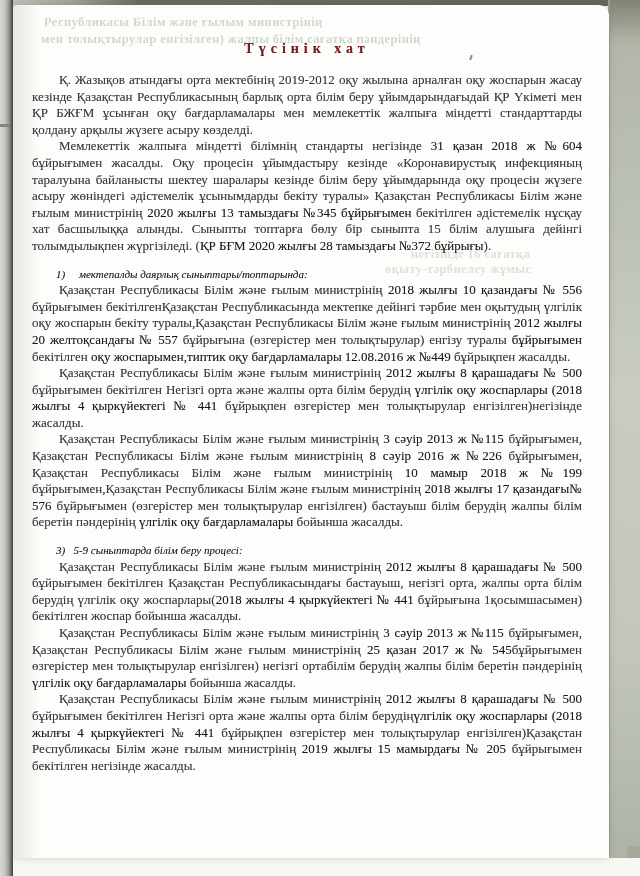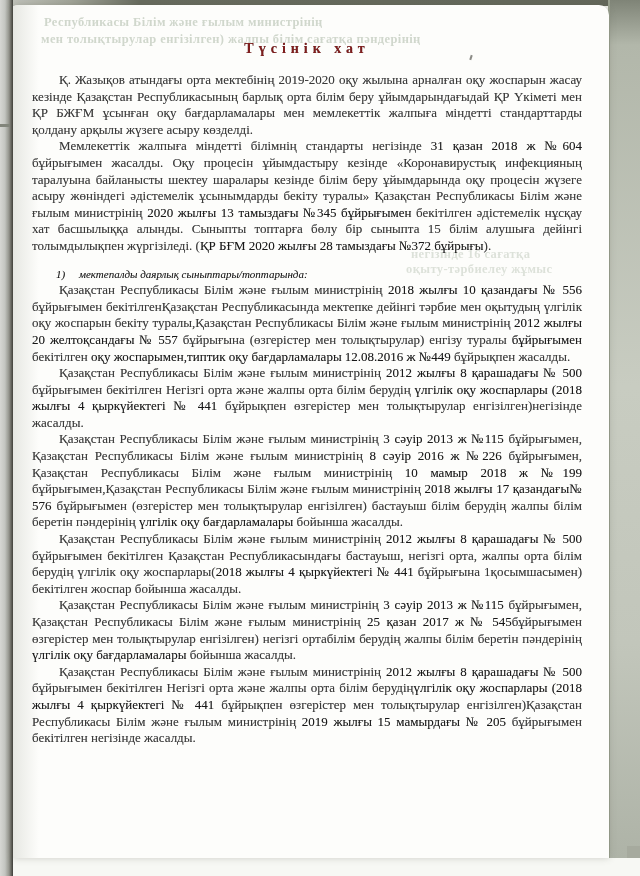--- a/index.html
+++ b/index.html
@@ -62,21 +62,21 @@
   
   .ghost{
     position:absolute;
     font-weight:700;font-size:12.5px;letter-spacing:.4px;
     color:var(--ghost);opacity:.42;filter:blur(.6px);
     white-space:nowrap;pointer-events:none;
   }
   .ghost.g0{left:31px;top:10px;}
   .ghost.g1{left:28px;top:27px;}
   .ghost.g2{left:398px;top:242px;opacity:.30;}
-  .ghost.g3{left:372px;top:257px;opacity:.30;margin-left:21px;}
+  .ghost.g3{left:372px;top:257px;opacity:.30;}
 
   
   .artifact-dash{position:absolute;left:0;top:124px;width:10px;height:3px;background:#82857b;}
   .artifact-speck{position:absolute;left:457px;top:50px;width:2px;height:5px;background:#8b8b86;transform:rotate(18deg);}
 
   
   .doc-title{
     text-align:center;
     font-weight:700;font-size:14px;letter-spacing:5px;
     color:#7f1d1d;margin:0 0 15px 0;
@@ -111,26 +111,27 @@
   <div class="page">
     <div class="ghost g0">Республикасы Білім және ғылым  министрінің</div>
     <div class="ghost g1">мен толықтырулар енгізілген)  жалпы білім сағатқа пәндерінің</div>
     <div class="ghost g2">негізінде 16 сағатқа</div>
     <div class="ghost g3">оқыту-тәрбиелеу жұмыс</div>
     <div class="artifact-speck"></div>
 
     <div class="page-inner">
       <h1 class="doc-title">Түсінік хат</h1>
       <div class="blocks">
-          <p class="para"><span>Қ. Жазықов атындағы орта мектебінің 2019-2020 оқу жылына арналған оқу жоспарын жасау кезінде Қазақстан Республикасының барлық орта білім беру ұйымдарындағыдай ҚР Үкіметі мен ҚР БЖҒМ ұсынған оқу бағдарламалары мен мемлекеттік жалпыға міндетті стандарттарды қолдану арқылы жүзеге асыру көзделді.</span></p>
+          <p class="para"><span>Қ. Жазықов атындағы орта мектебінің 2019-2012 оқу жылына арналған оқу жоспарын жасау кезінде Қазақстан Республикасының барлық орта білім беру ұйымдарындағыдай ҚР Үкіметі мен ҚР БЖҒМ ұсынған оқу бағдарламалары мен мемлекеттік жалпыға міндетті стандарттарды қолдану арқылы жүзеге асыру көзделді.</span></p>
           <p class="para"><span>Мемлекеттік жалпыға міндетті білімнің стандарты негізінде </span><span class="b">31 қазан 2018 ж №604</span><span> бұйрығымен жасалды. Оқу процесін ұйымдастыру кезінде «Коронавирустық инфекцияның таралуына байланысты шектеу шаралары кезінде білім беру ұйымдарында оқу процесін жүзеге асыру жөніндегі әдістемелік ұсынымдарды бекіту туралы» Қазақстан Республикасы Білім және ғылым министрінің </span><span class="b">2020 жылғы 13 тамыздағы №345 бұйрығымен</span><span> бекітілген әдістемелік нұсқау хат басшылыққа алынды. Сыныпты топтарға бөлу бір сыныпта 15 білім алушыға дейінгі толымдылықпен жүргізіледі. (</span><span class="b">ҚР БҒМ 2020 жылғы 28 тамыздағы №372 бұйрығы</span><span>).</span></p>
           <p class="heading"><span class="b i">1)&nbsp;&nbsp;&nbsp;&nbsp;&nbsp;мектепалды даярлық сыныптары/топтарында:</span></p>
           <p class="para"><span>Қазақстан Республикасы Білім және ғылым министрінің </span><span class="b">2018 жылғы 10 қазандағы № 556</span><span> бұйрығымен бекітілгенҚазақстан Республикасында мектепке дейінгі тәрбие мен оқытудың үлгілік оқу жоспарын бекіту туралы,Қазақстан Республикасы Білім және ғылым министрінің </span><span class="b">2012 жылғы 20 желтоқсандағы № 557</span><span> бұйрығына (өзгерістер мен толықтырулар) енгізу туралы </span><span class="b">бұйрығымен</span><span> бекітілген </span><span class="b">оқу жоспарымен,типтик оқу бағдарламалары 12.08.2016 ж №449</span><span> бұйрықпен жасалды.</span></p>
           <p class="para"><span>Қазақстан Республикасы Білім және ғылым министрінің </span><span class="b">2012 жылғы 8 қарашадағы № 500</span><span> бұйрығымен бекітілген Негізгі орта және жалпы орта білім берудің </span><span class="b">үлгілік оқу жоспарлары (2018 жылғы 4 қыркүйектегі № 441</span><span> бұйрықпен өзгерістер мен толықтырулар енгізілген)негізінде жасалды.</span></p>
           <p class="para"><span>Қазақстан Республикасы Білім және ғылым министрінің </span><span class="b">3 сәуір 2013 ж №115</span><span> бұйрығымен, Қазақстан Республикасы Білім және ғылым министрінің </span><span class="b">8 сәуір 2016 ж №226</span><span> бұйрығымен, Қазақстан Республикасы Білім және ғылым министрінің </span><span class="b">10 мамыр 2018 ж №199</span><span> бұйрығымен,Қазақстан Республикасы Білім және ғылым министрінің </span><span class="b">2018 жылғы 17 қазандағы№ 576</span><span> бұйрығымен (өзгерістер мен толықтырулар енгізілген) бастауыш білім берудің жалпы білім беретін пәндерінің </span><span class="b">үлгілік оқу бағдарламалары</span><span> бойынша жасалды.</span></p>
+          <p class="heading"><span class="b i">3)&nbsp;&nbsp;&nbsp;5-9 сыныптарда білім беру процесі:</span></p>
           <p class="para"><span>Қазақстан Республикасы Білім және ғылым министрінің </span><span class="b">2012 жылғы 8 қарашадағы № 500</span><span> бұйрығымен бекітілген Қазақстан Республикасындағы бастауыш, негізгі орта, жалпы орта білім берудің үлгілік оқу жоспарлары(</span><span class="b">2018 жылғы 4 қыркүйектегі № 441</span><span> бұйрығына 1қосымшасымен) бекітілген жоспар бойынша жасалды.</span></p>
           <p class="para"><span>Қазақстан Республикасы Білім және ғылым министрінің </span><span class="b">3 сәуір 2013 ж №115</span><span> бұйрығымен, Қазақстан Республикасы Білім және ғылым министрінің </span><span class="b">25 қазан 2017 ж № 545</span><span>бұйрығымен өзгерістер мен толықтырулар енгізілген) негізгі ортабілім берудің жалпы білім беретін пәндерінің </span><span class="b">үлгілік оқу бағдарламалары</span><span> бойынша жасалды.</span></p>
           <p class="para"><span>Қазақстан Республикасы Білім және ғылым министрінің </span><span class="b">2012 жылғы 8 қарашадағы № 500</span><span> бұйрығымен бекітілген Негізгі орта және жалпы орта білім берудің</span><span class="b">үлгілік оқу жоспарлары (2018 жылғы 4 қыркүйектегі № 441</span><span> бұйрықпен өзгерістер мен толықтырулар енгізілген)Қазақстан Республикасы Білім және ғылым министрінің </span><span class="b">2019 жылғы 15 мамырдағы № 205</span><span> бұйрығымен бекітілген негізінде жасалды.</span></p>
         </div>
     </div>
   </div>
 
   <div class="artifact-dash"></div>
 </div>
 

